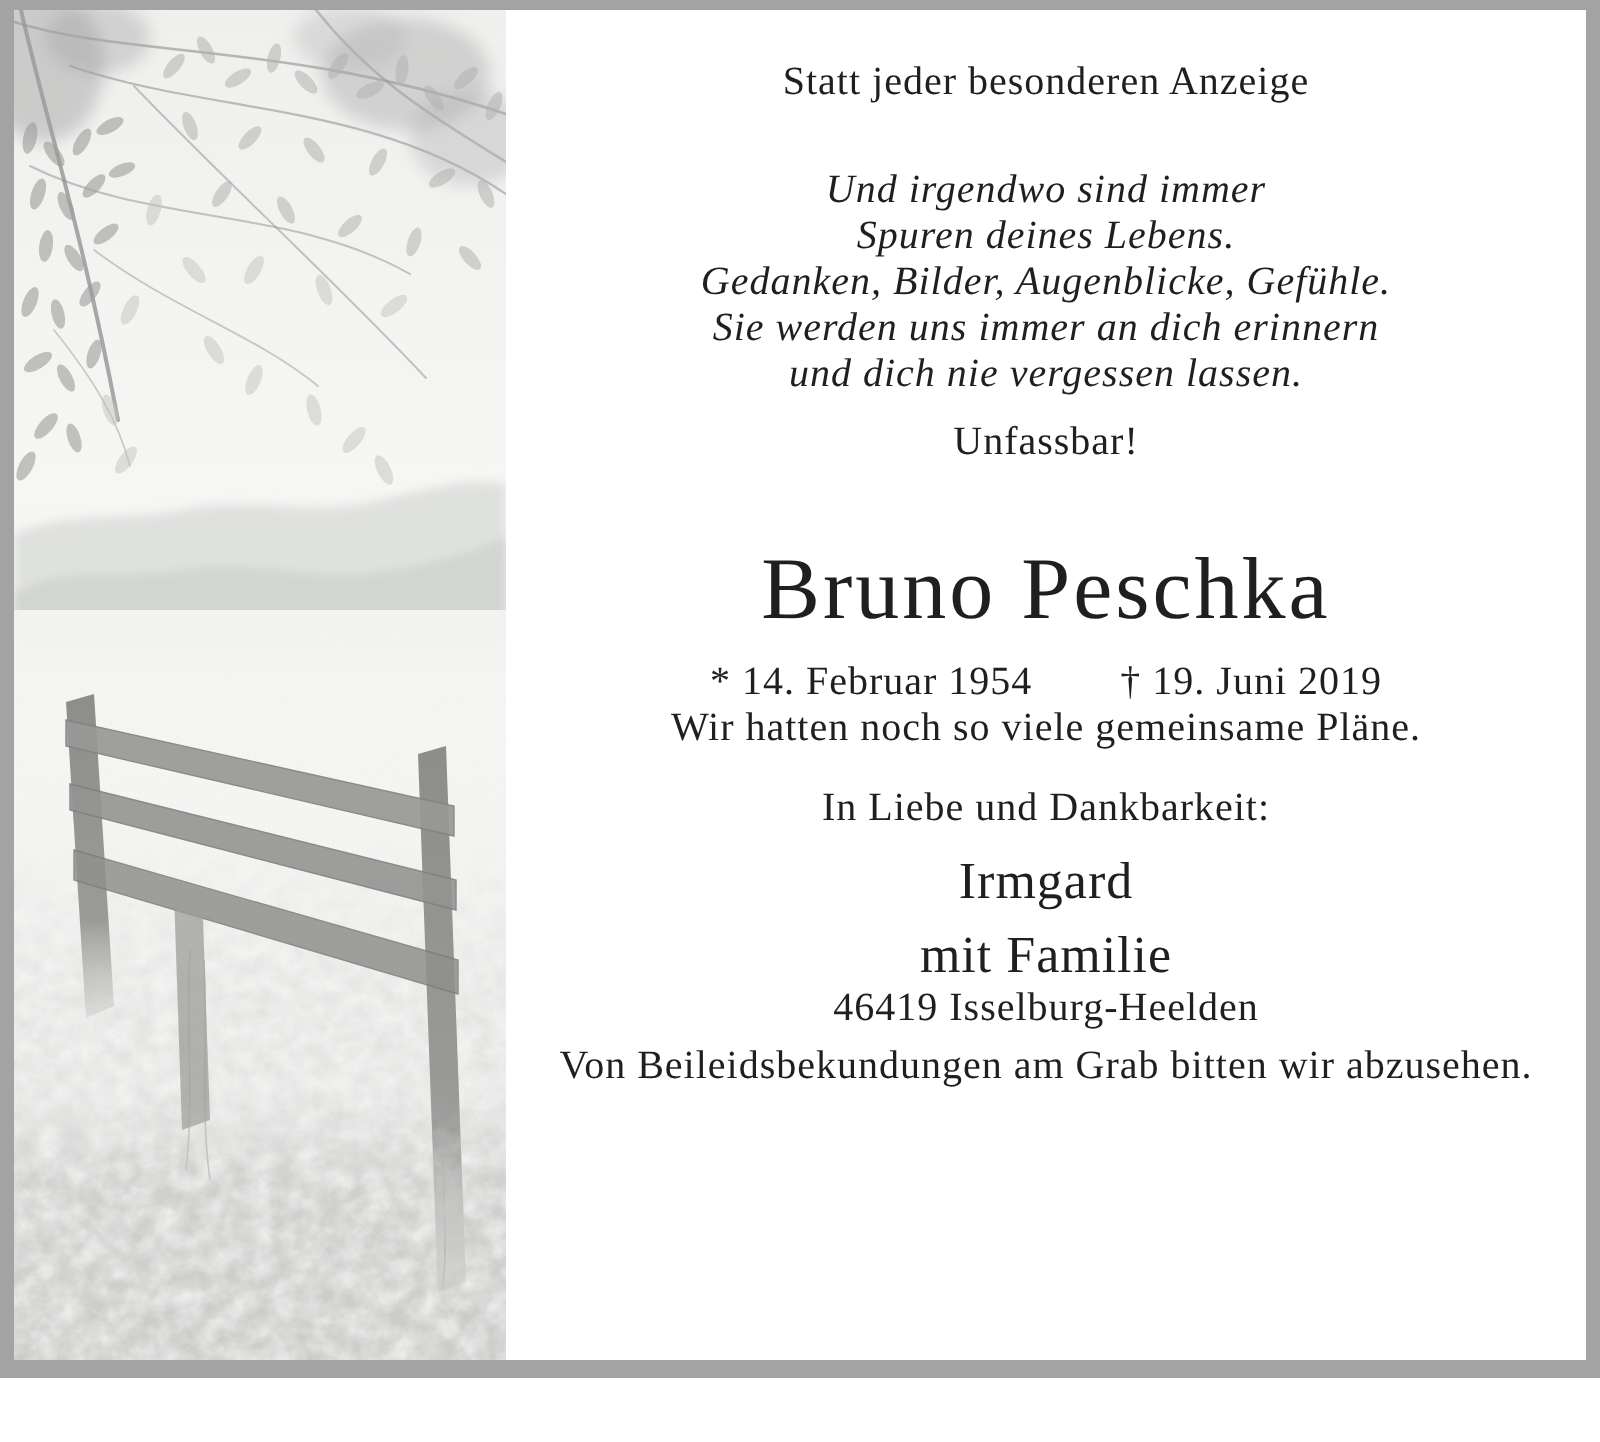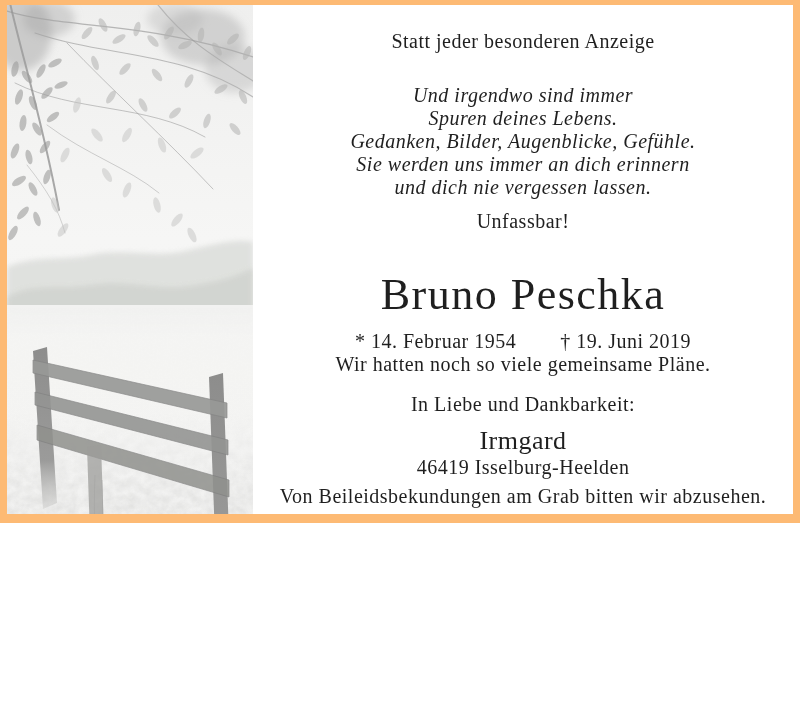--- a/index.html
+++ b/index.html
@@ -6,22 +6,22 @@
   * { margin: 0; padding: 0; box-sizing: border-box; }
   html, body { background: #ffffff; }
   body {
     width: 800px; height: 721px;
     font-family: "Liberation Serif", "DejaVu Serif", serif;
     color: #1f1f1f;
     overflow: hidden;
   }
   .frame {
     position: relative;
-    width: 800px; height: 523px;
-    background: #fdba74;
+    width: 800px; height: 689px;
+    background: #a3a3a3;
   }
   .inner {
     position: absolute;
     top: 5px; left: 7px; right: 7px; bottom: 9px;
     background: #ffffff;
     display: flex;
   }
   .photo {
     flex: none;
     width: 246px; height: 100%;
@@ -234,18 +234,19 @@
 und dich nie vergessen lassen.</p>
       <p class="exclaim">Unfassbar!</p>
       <h1 class="name">Bruno Peschka</h1>
       <div class="dates">
         <span>* 14. Februar 1954</span>
         <span>† 19. Juni 2019</span>
       </div>
       <p class="plans">Wir hatten noch so viele gemeinsame Pläne.</p>
       <p class="farewell">In Liebe und Dankbarkeit:</p>
       <p class="mourner1">Irmgard</p>
+      <p class="mourner2">mit Familie</p>
       <p class="location">46419 Isselburg-Heelden</p>
       <p class="condolence">Von Beileidsbekundungen am Grab bitten wir abzusehen.</p>
     </div>
 
   </div>
 </div>
 
 </body></html>

